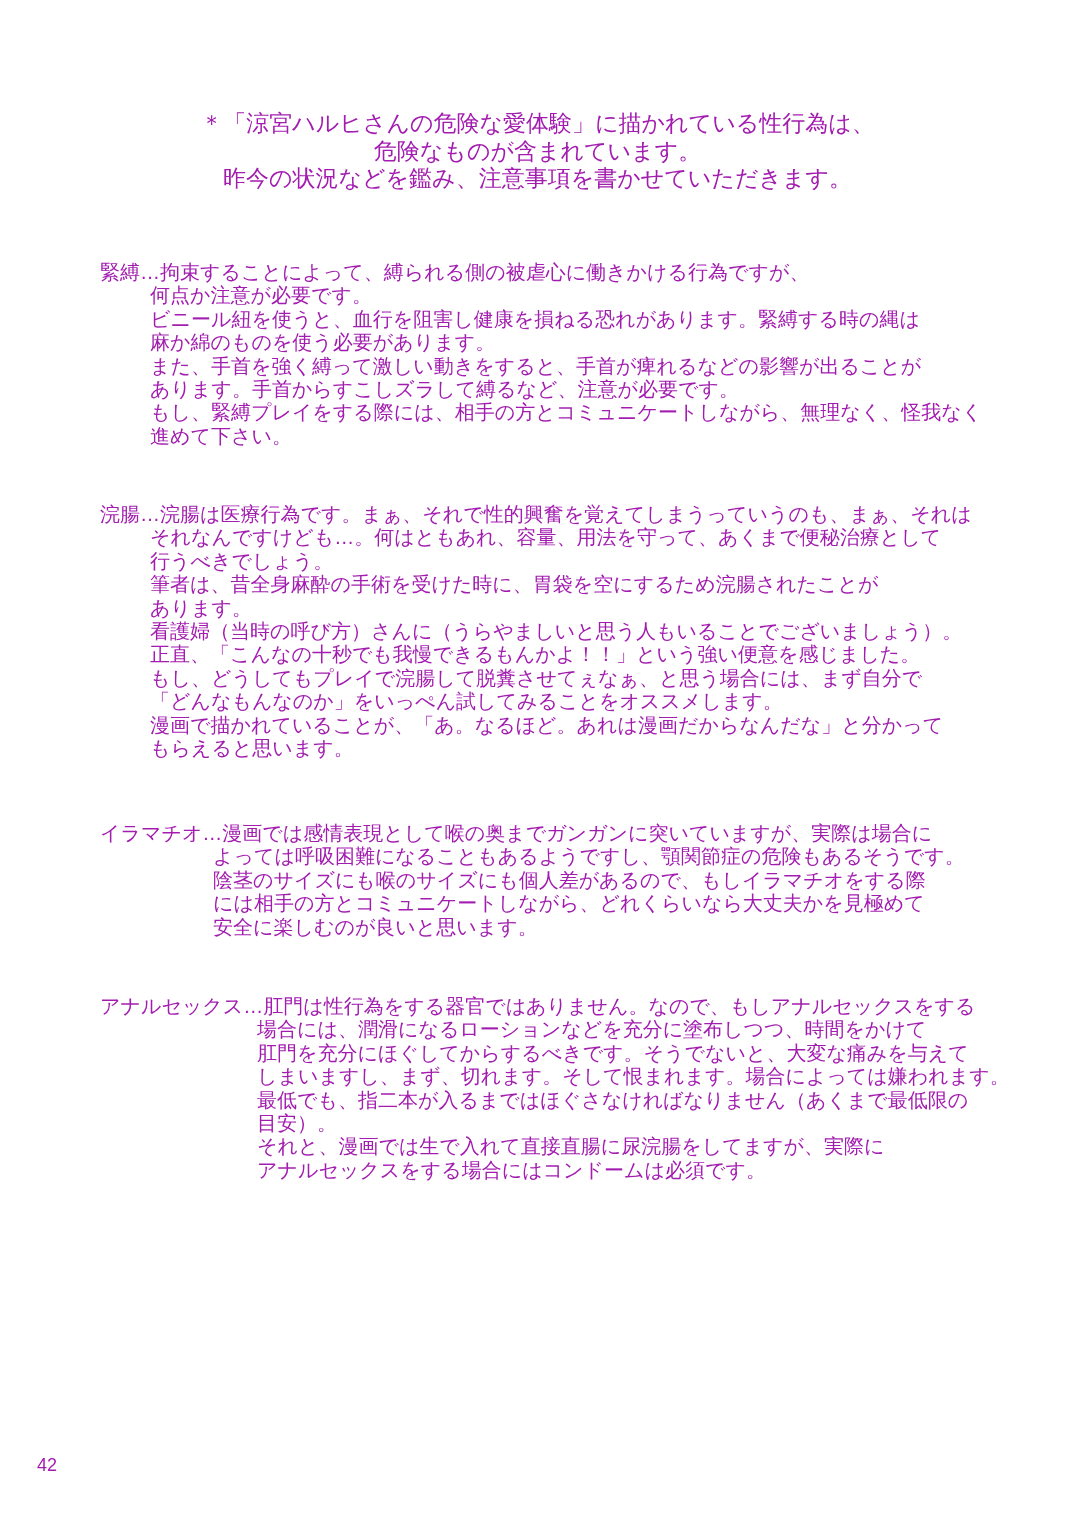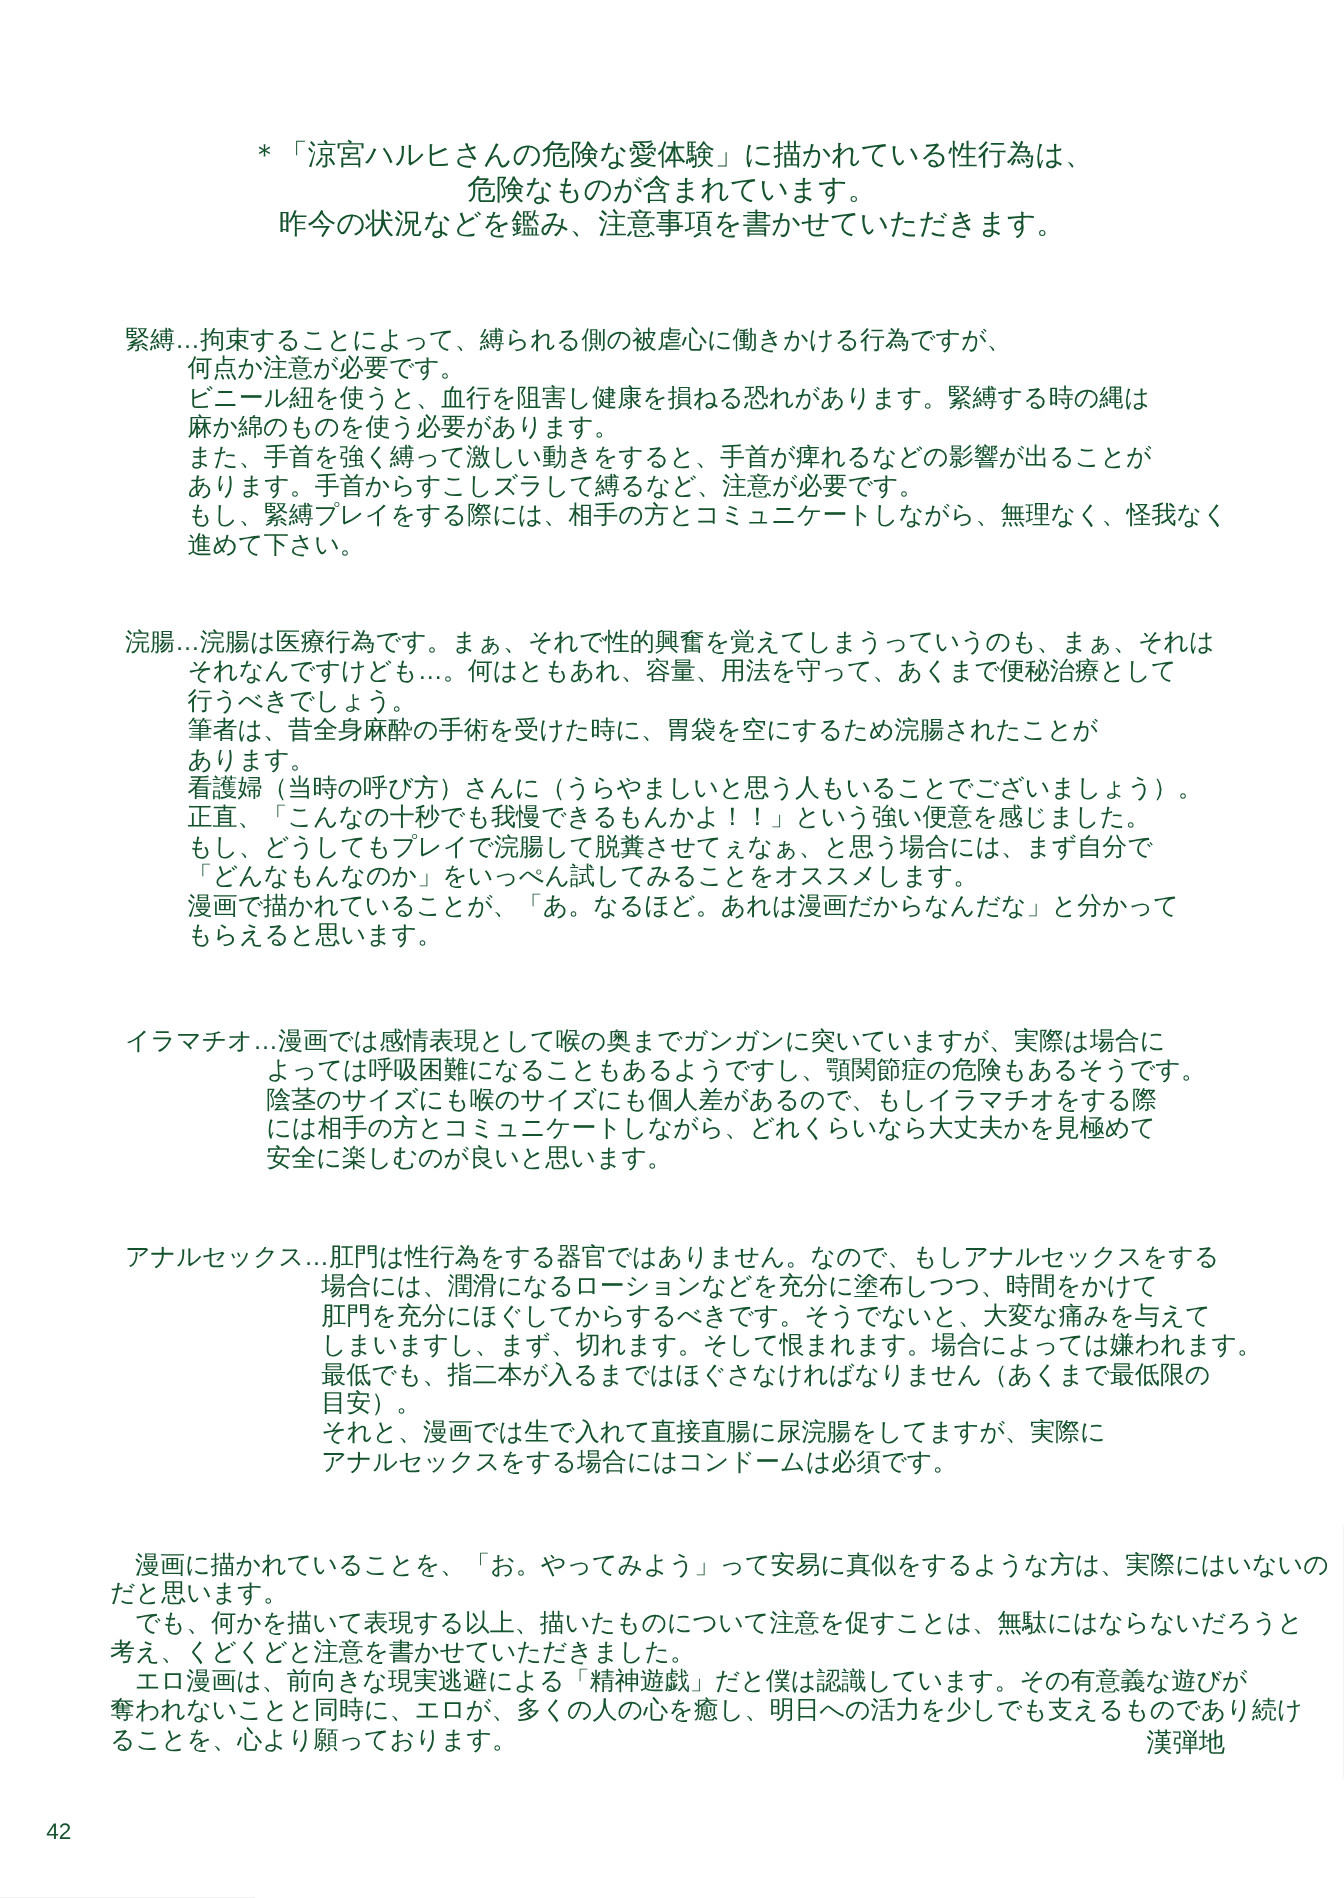--- a/index.html
+++ b/index.html
@@ -6,21 +6,21 @@
     margin: 0;
     padding: 0;
     background: #e8e8e8;
   }
   .page {
     position: relative;
     width: 1075px;
     height: 1518px;
     margin: 0 auto;
     background: #ffffff;
-    color: #14532d;
+    color: #a21caf;
     font-family: "Liberation Sans", "DejaVu Sans", sans-serif;
     overflow: hidden;
   }
   .header-note {
     position: absolute;
     top: 110px;
     left: 0;
     width: 1075px;
     text-align: center;
     font-size: 23px;
@@ -104,25 +104,17 @@
 
   <div class="section sec-anal">アナルセックス…肛門は性行為をする器官ではありません。なので、もしアナルセックスをする
 場合には、潤滑になるローションなどを充分に塗布しつつ、時間をかけて
 肛門を充分にほぐしてからするべきです。そうでないと、大変な痛みを与えて
 しまいますし、まず、切れます。そして恨まれます。場合によっては嫌われます。
 最低でも、指二本が入るまではほぐさなければなりません（あくまで最低限の
 目安）。
 それと、漫画では生で入れて直接直腸に尿浣腸をしてますが、実際に
 アナルセックスをする場合にはコンドームは必須です。</div>
 
-  <div class="closing">　漫画に描かれていることを、「お。やってみよう」って安易に真似をするような方は、実際にはいないの
-だと思います。
-　でも、何かを描いて表現する以上、描いたものについて注意を促すことは、無駄にはならないだろうと
-考え、くどくどと注意を書かせていただきました。
-　エロ漫画は、前向きな現実逃避による「精神遊戯」だと僕は認識しています。その有意義な遊びが
-奪われないことと同時に、エロが、多くの人の心を癒し、明日への活力を少しでも支えるものであり続け
-ることを、心より願っております。</div>
 
-  <div class="signature">漢弾地</div>
 
   <div class="page-number">42</div>
 
 </div>
 
 </body></html>

